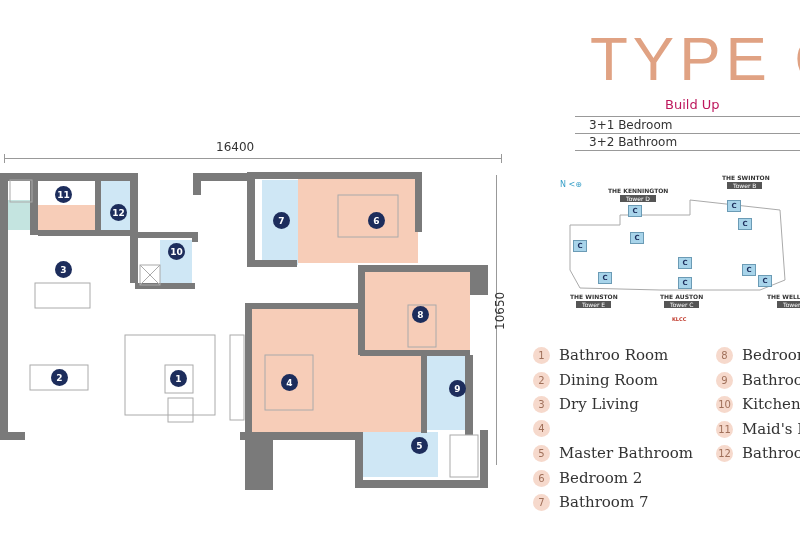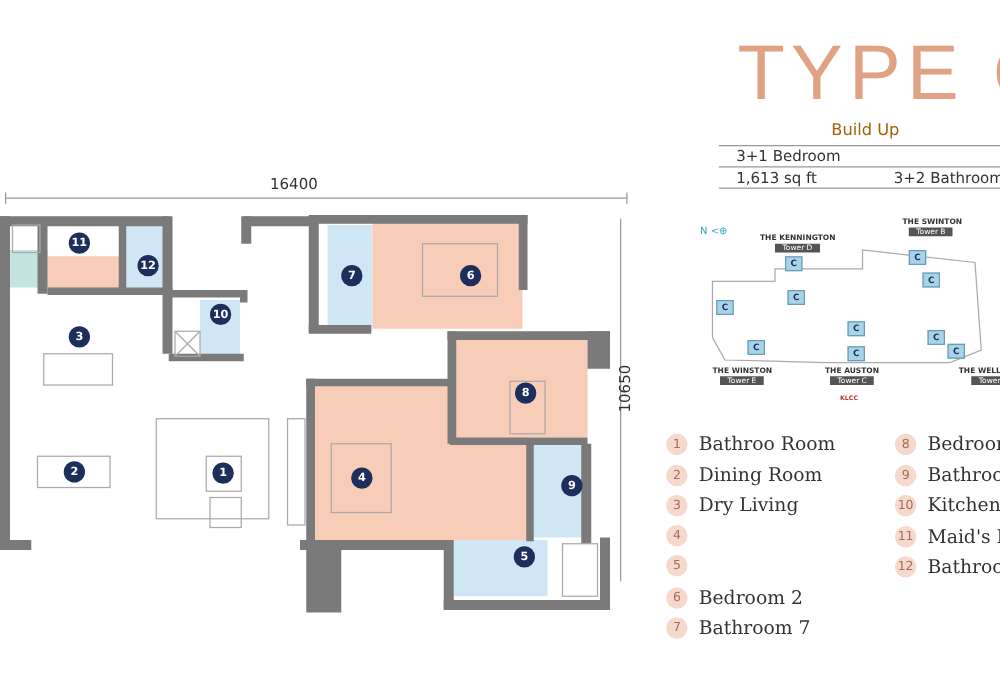--- a/index.html
+++ b/index.html
@@ -1,19 +1,19 @@
 <!DOCTYPE html>
 <html><head>
 <meta charset="utf-8">
 <style>
   html,body{margin:0;padding:0;background:#fff;}
   body{width:800px;height:552px;position:relative;overflow:hidden;font-family:"DejaVu Sans",sans-serif;}
   .abs{position:absolute;}
   .title{left:590px;top:28px;font-family:"Liberation Sans",sans-serif;font-size:62px;letter-spacing:5px;color:#e0a283;font-weight:400;line-height:1;white-space:nowrap;}
-  .buildup{left:665px;top:97px;font-size:13px;color:#a16207;font-family:"DejaVu Sans",sans-serif;}
+  .buildup{left:665px;top:97px;font-size:13px;color:#be185d;font-family:"DejaVu Sans",sans-serif;}
   .spec-table{left:575px;top:116px;width:230px;border-top:1px solid #999;}
   .spec-row{display:flex;height:16px;border-bottom:1px solid #999;font-size:12px;color:#333;line-height:16px;}
   .spec-row span:first-child{width:126px;padding-left:14px;}
   .legend{font-family:"DejaVu Serif",serif;}
   .leg-item{position:absolute;display:flex;align-items:center;font-size:15px;color:#333;white-space:nowrap;}
   .leg-num{width:17px;height:17px;border-radius:50%;background:#f6d9cc;color:#a0705a;font-size:10px;display:flex;align-items:center;justify-content:center;margin-right:9px;font-family:"DejaVu Sans",sans-serif;}
   .dim{font-size:12px;color:#333;font-family:"DejaVu Sans",sans-serif;}
   .marker{position:absolute;width:17px;height:17px;border-radius:50%;background:#1d2d5c;color:#fff;font-size:9px;display:flex;align-items:center;justify-content:center;font-family:"DejaVu Sans",sans-serif;font-weight:bold;}
   .tower-name{position:absolute;font-size:6px;font-weight:bold;color:#333;white-space:nowrap;font-family:"DejaVu Sans",sans-serif;}
   .tower-tag{position:absolute;font-size:6px;background:#555;color:#fff;padding:0 6px;white-space:nowrap;font-family:"DejaVu Sans",sans-serif;}
@@ -22,21 +22,20 @@
 </head>
 <body>
 
 <div class="abs title">TYPE C</div>
 <div class="abs buildup">Build Up</div>
 <div class="abs spec-table">
   <div class="spec-row">
     <span>3+1 Bedroom</span>
   </div>
   <div class="spec-row">
-    <span>1,613 sq ft</span>
     <span>3+2 Bathroom</span>
   </div>
 </div>
 
 <div class="abs dim" style="left:216px;top:140px;">16400</div>
 <div class="abs" style="left:4px;top:158px;width:498px;height:1px;background:#999;"></div>
 <div class="abs" style="left:4px;top:154px;width:1px;height:9px;background:#999;"></div>
 <div class="abs" style="left:501px;top:154px;width:1px;height:9px;background:#999;"></div>
 <div class="abs" style="left:496px;top:175px;width:1px;height:290px;background:#999;"></div>
 <div class="abs dim" style="left:493px;top:330px;transform:rotate(-90deg);transform-origin:left top;">10650</div>
@@ -158,20 +157,21 @@
     </div>
   <div class="leg-item" style="left:533px;top:395px;">
       <span class="leg-num">3</span>
       <span>Dry Living</span>
     </div>
   <div class="leg-item" style="left:533px;top:420px;">
       <span class="leg-num">4</span>
     </div>
   <div class="leg-item" style="left:533px;top:444px;">
       <span class="leg-num">5</span>
+      <span>Master Bathroom</span>
     </div>
   <div class="leg-item" style="left:533px;top:469px;">
       <span class="leg-num">6</span>
       <span>Bedroom 2</span>
     </div>
   <div class="leg-item" style="left:533px;top:493px;">
       <span class="leg-num">7</span>
       <span>Bathroom 7</span>
     </div>
   <div class="leg-item" style="left:716px;top:346px;">

